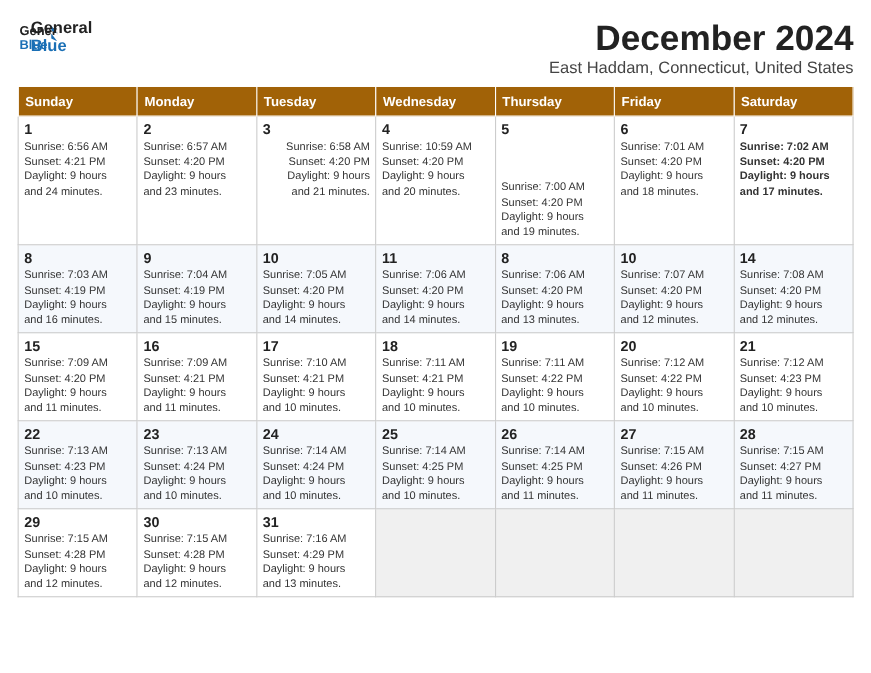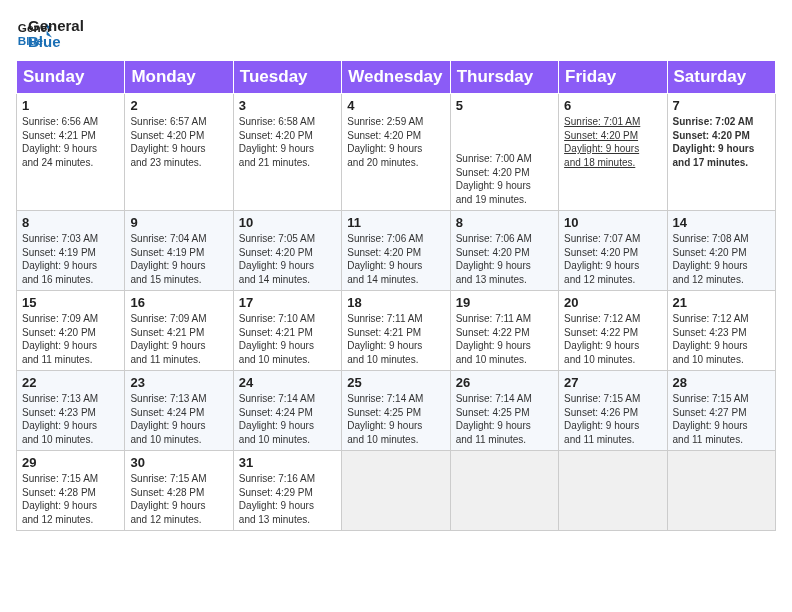--- a/index.html
+++ b/index.html
@@ -35,23 +35,23 @@
     }
     .subtitle {
       font-size: 15px;
       color: #444;
     }
     .calendar {
       width: 100%;
       border-collapse: collapse;
     }
     .calendar th {
-      background: #8b5cf6;
+      background: #a16207;
       color: #fff;
-      font-size: 17px;
+      font-size: 12px;
       font-weight: bold;
       text-align: left;
       padding: 6px 6px;
       border: 1px solid #fff;
     }
     .calendar td {
       border: 1px solid #ccc;
       vertical-align: top;
       padding: 4px 5px;
       font-size: 10.5px;
@@ -87,20 +87,24 @@
       <text x="2" y="18" font-size="13" font-weight="bold" fill="#222">General</text>
       <text x="2" y="32" font-size="13" font-weight="bold" fill="#1a6fb5">Blue</text>
       <polygon points="34,8 40,16 34,13" fill="#1a6fb5"></polygon>
       <polygon points="34,16 40,24 34,21" fill="#1a6fb5"></polygon>
     </svg>
     <div style="display:flex;flex-direction:column;line-height:1.1;margin-left:-28px">
       <span style="font-size:15px;font-weight:bold;color:#222;">General</span>
       <span style="font-size:15px;font-weight:bold;color:#1a6fb5;">Blue</span>
     </div>
   </div>
+  <div class="title-block">
+    <div class="main-title">December 2024</div>
+    <div class="subtitle">East Haddam, Connecticut, United States</div>
+  </div>
 </div>
 
 <table class="calendar">
   <thead>
     <tr id="calendar-header-row">
         <th>Sunday</th>
         <th>Monday</th>
         <th>Tuesday</th>
         <th>Wednesday</th>
         <th>Thursday</th>
@@ -119,42 +123,42 @@
         </td>
         <td>
           <span class="day-num">2</span>
           <div class="day-info" style="white-space: pre-line;">Sunrise: 6:57 AM
 Sunset: 4:20 PM
 Daylight: 9 hours
 and 23 minutes.</div>
         </td>
         <td>
           <span class="day-num">3</span>
-          <div class="day-info" style="white-space: pre-line;">Sunrise: 6:58 AM
+          <div class="day-info" style="white-space: pre-line; text-align: right;">Sunrise: 6:58 AM
 Sunset: 4:20 PM
 Daylight: 9 hours
 and 21 minutes.</div>
         </td>
         <td>
           <span class="day-num">4</span>
-          <div class="day-info" style="white-space: pre-line;">Sunrise: 2:59 AM
+          <div class="day-info" style="white-space: pre-line;">Sunrise: 10:59 AM
 Sunset: 4:20 PM
 Daylight: 9 hours
 and 20 minutes.</div>
         </td>
         <td>
           <span class="day-num">5</span>
           <div class="day-info" style="white-space: pre-line; margin-top: 39px;">Sunrise: 7:00 AM
 Sunset: 4:20 PM
 Daylight: 9 hours
 and 19 minutes.</div>
         </td>
         <td>
           <span class="day-num">6</span>
-          <div class="day-info" style="white-space: pre-line; text-decoration: underline;">Sunrise: 7:01 AM
+          <div class="day-info" style="white-space: pre-line;">Sunrise: 7:01 AM
 Sunset: 4:20 PM
 Daylight: 9 hours
 and 18 minutes.</div>
         </td>
         <td>
           <span class="day-num">7</span>
           <div class="day-info" style="white-space: pre-line; font-weight: bold;">Sunrise: 7:02 AM
 Sunset: 4:20 PM
 Daylight: 9 hours
 and 17 minutes.</div>

